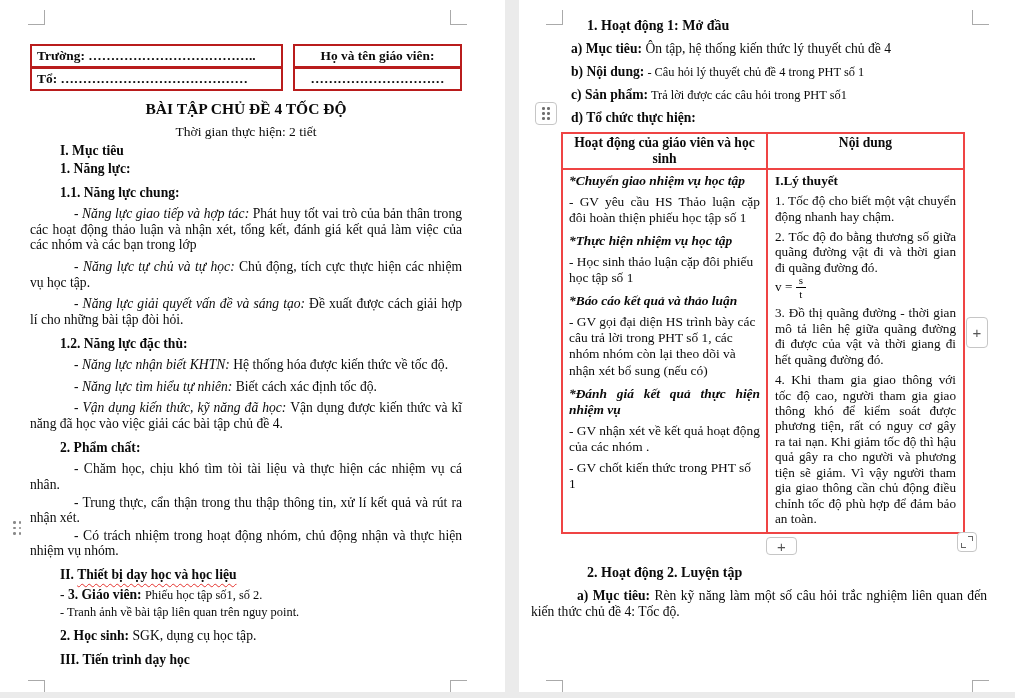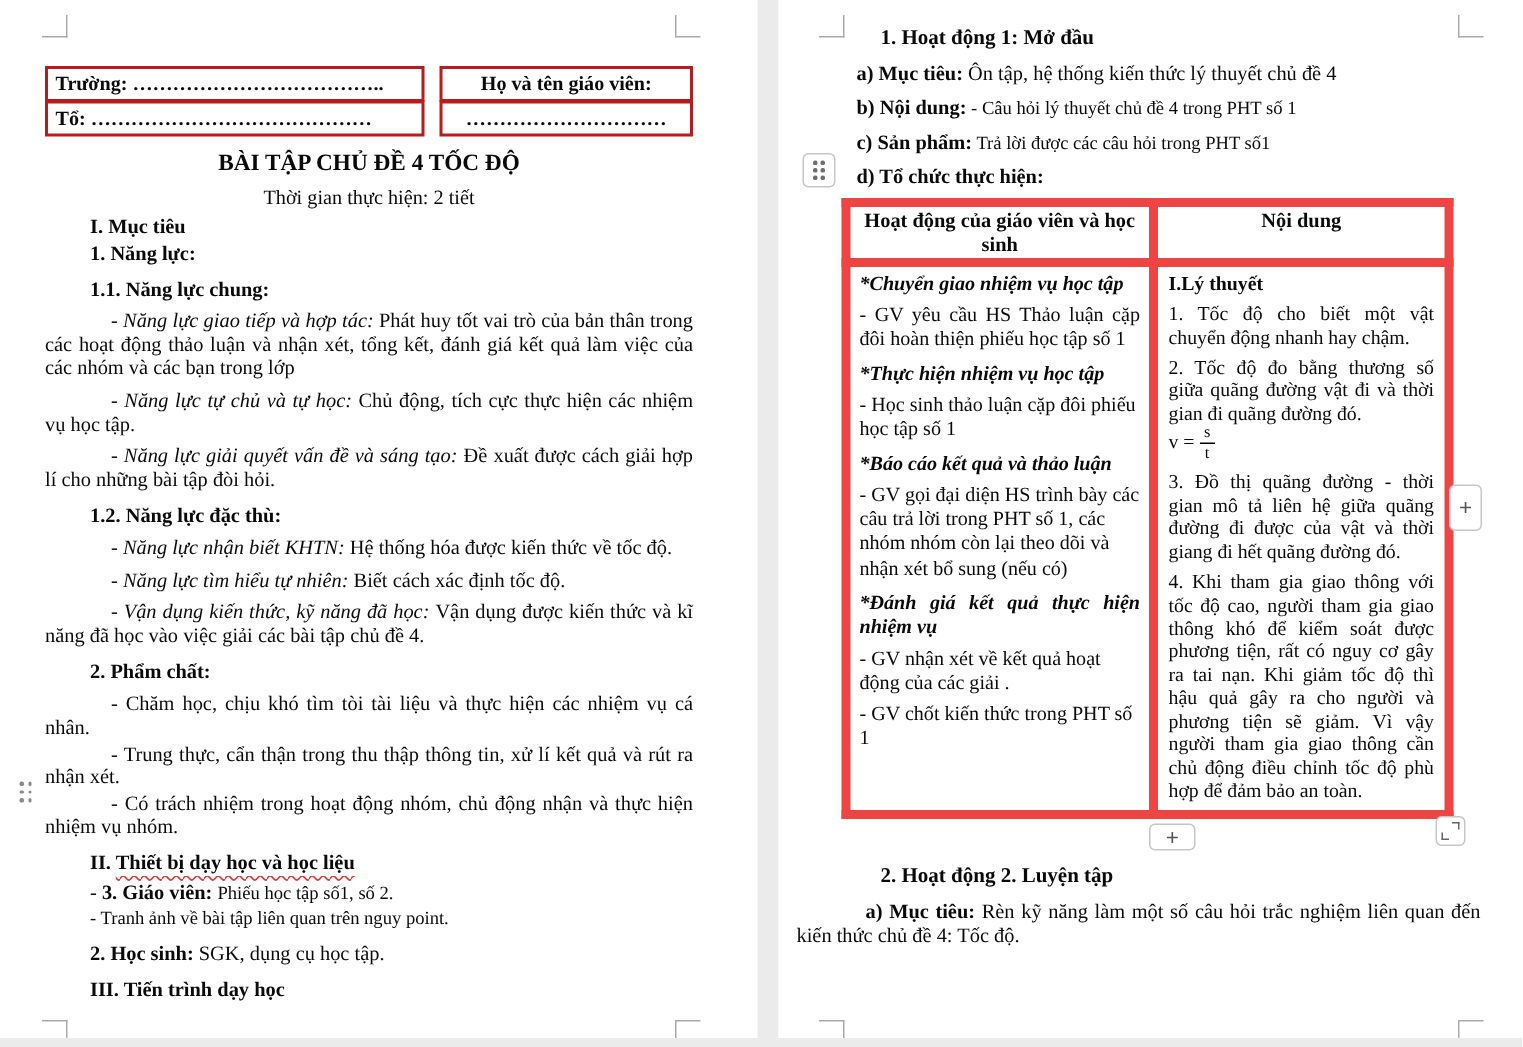--- a/index.html
+++ b/index.html
@@ -50,21 +50,21 @@
       text-decoration-thickness:1px;text-underline-offset:3.5px;}
 
   
   .rp-content{position:absolute;left:28px;top:12px;width:440px;font-size:13.6px;line-height:1.17;}
   .h1{text-indent:40px;margin-top:6px;font-size:14px;}
   .hsub{text-indent:24px;margin-top:7px;}
   .out-a{margin-left:-16px;text-indent:46px;margin-top:6px;}
 
   .tbl-wrap{position:relative;margin-top:6px;margin-left:14px;width:402px;}
   table.acttable{border-collapse:collapse;table-layout:fixed;width:402px;}
-  table.acttable th,table.acttable td{border:6px solid #ef4444;vertical-align:top;}
+  table.acttable th,table.acttable td{border:2px solid #ef4444;vertical-align:top;}
   table.acttable th{height:24px;font-size:13.6px;font-weight:bold;text-align:center;padding:1px 2px;}
   col.c1{width:205px;} col.c2{width:197px;}
   .cell-left{padding:2px 6px 8px 6px;font-size:13.4px;line-height:1.2;}
   .cell-right{padding:2px 7px 6px 7px;font-size:13.2px;line-height:1.17;}
   .tb{margin-top:7px;}
   .tp{margin-top:5px;}
   .cell-left .para:first-child,.cell-right .para:first-child{margin-top:1px;}
   .frac{display:inline-flex;flex-direction:column;vertical-align:middle;line-height:1;font-size:11px;text-align:center;}
   .fnum{border-bottom:1px solid #000;padding:0 3px 1px;}
   .fden{padding-top:1px;}
@@ -181,21 +181,21 @@
             <tr>
               <td class="cell-left">
                 <div class="paras">
                     <div class="para tb"><span class="rb ri">*Chuyển giao nhiệm vụ học tập</span></div>
                     <div class="para tp just"><span>- GV yêu cầu HS Thảo luận cặp đôi hoàn thiện phiếu học tập số 1</span></div>
                     <div class="para tb"><span class="rb ri">*Thực hiện nhiệm vụ học tập</span></div>
                     <div class="para tp"><span>- Học sinh thảo luận cặp đôi phiếu học tập số 1</span></div>
                     <div class="para tb"><span class="rb ri">*Báo cáo kết quả và thảo luận</span></div>
                     <div class="para tp"><span>- GV gọi đại diện HS trình bày các câu trả lời trong PHT số 1, các nhóm nhóm còn lại theo dõi và nhận xét bổ sung (nếu có)</span></div>
                     <div class="para tb just"><span class="rb ri">*Đánh giá kết quả thực hiện nhiệm vụ</span></div>
-                    <div class="para tp"><span>- GV nhận xét về kết quả hoạt động của các giải .</span></div>
+                    <div class="para tp"><span>- GV nhận xét về kết quả hoạt động của các nhóm .</span></div>
                     <div class="para tp"><span>- GV chốt kiến thức trong PHT số 1</span></div>
                   </div>
               </td>
               <td class="cell-right">
                 <div class="paras">
                     <div class="para tb"><span class="rb">I.Lý thuyết</span></div>
                     <div class="para tp just t2"><span>1. Tốc độ cho biết một vật chuyển động nhanh hay chậm.</span></div>
                     <div class="para tp just t2"><span>2. Tốc độ đo bằng thương số giữa quãng đường vật đi và thời gian đi quãng đường đó.</span></div>
                     <div class="para "><span>v</span><span> = </span><span class="frac">
                         <span class="fnum">s</span>

